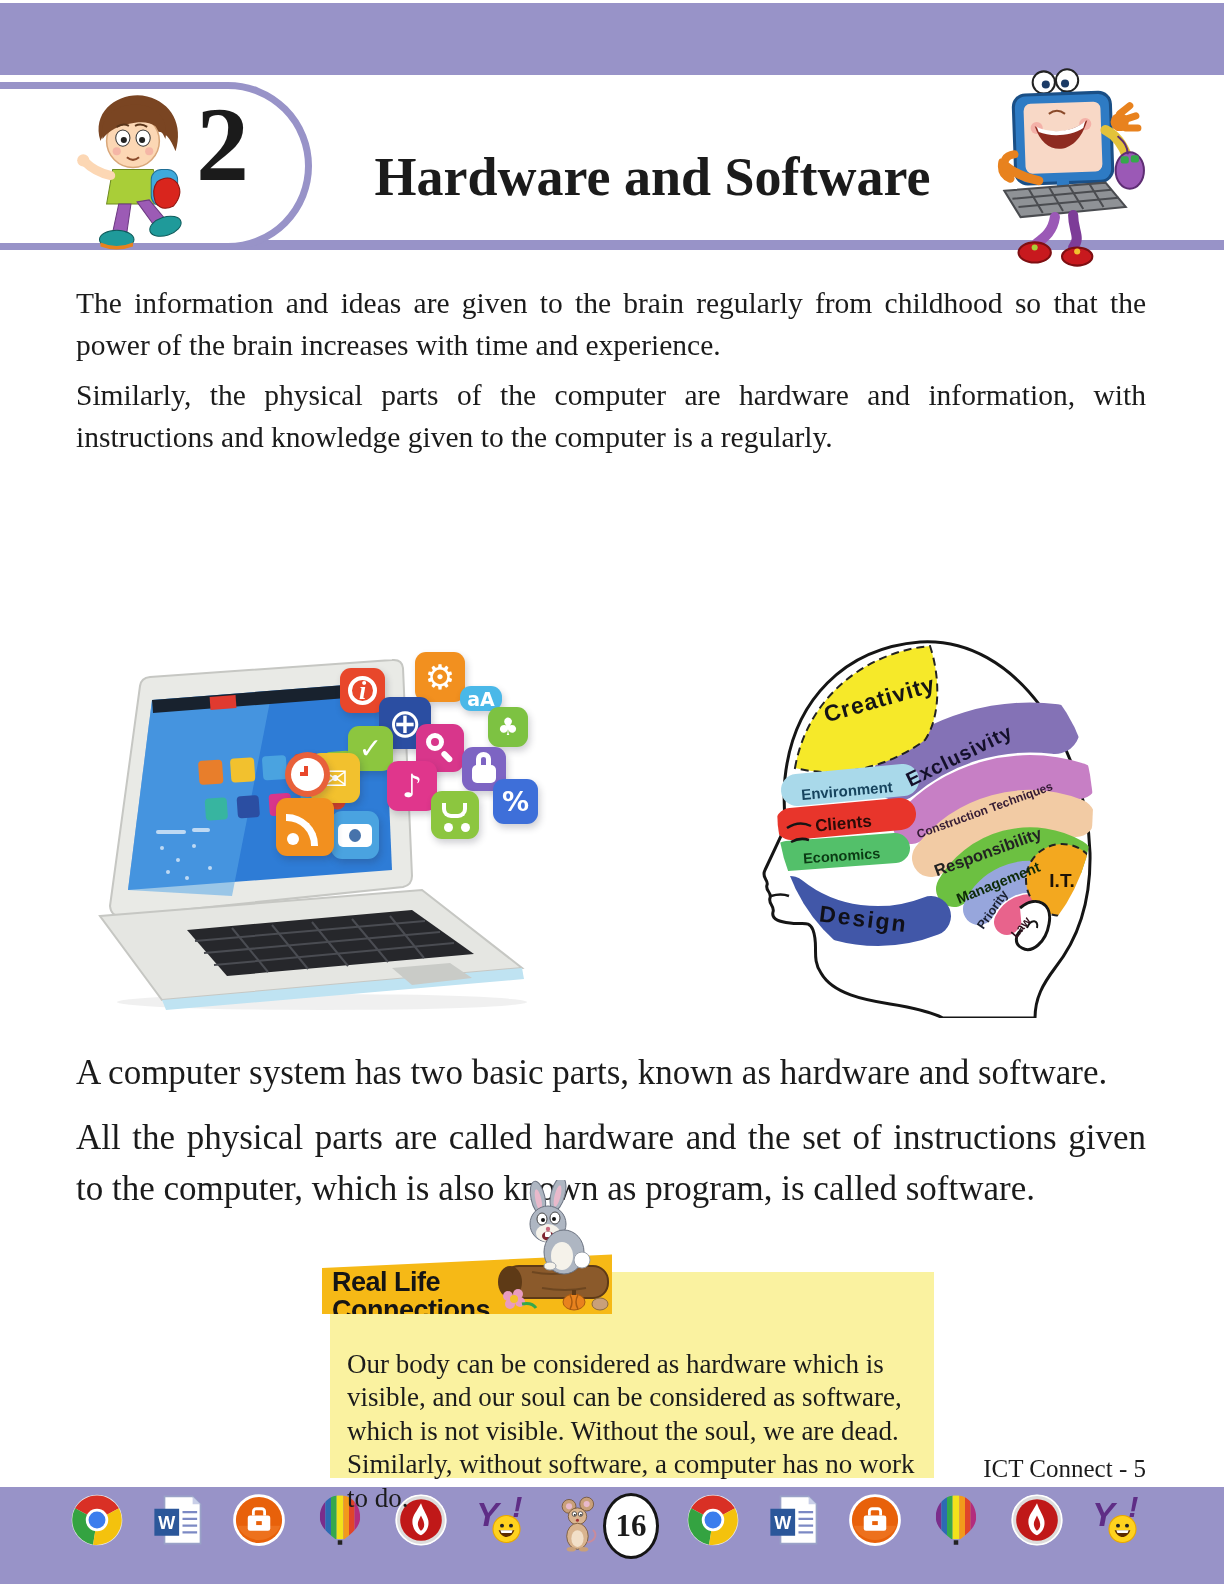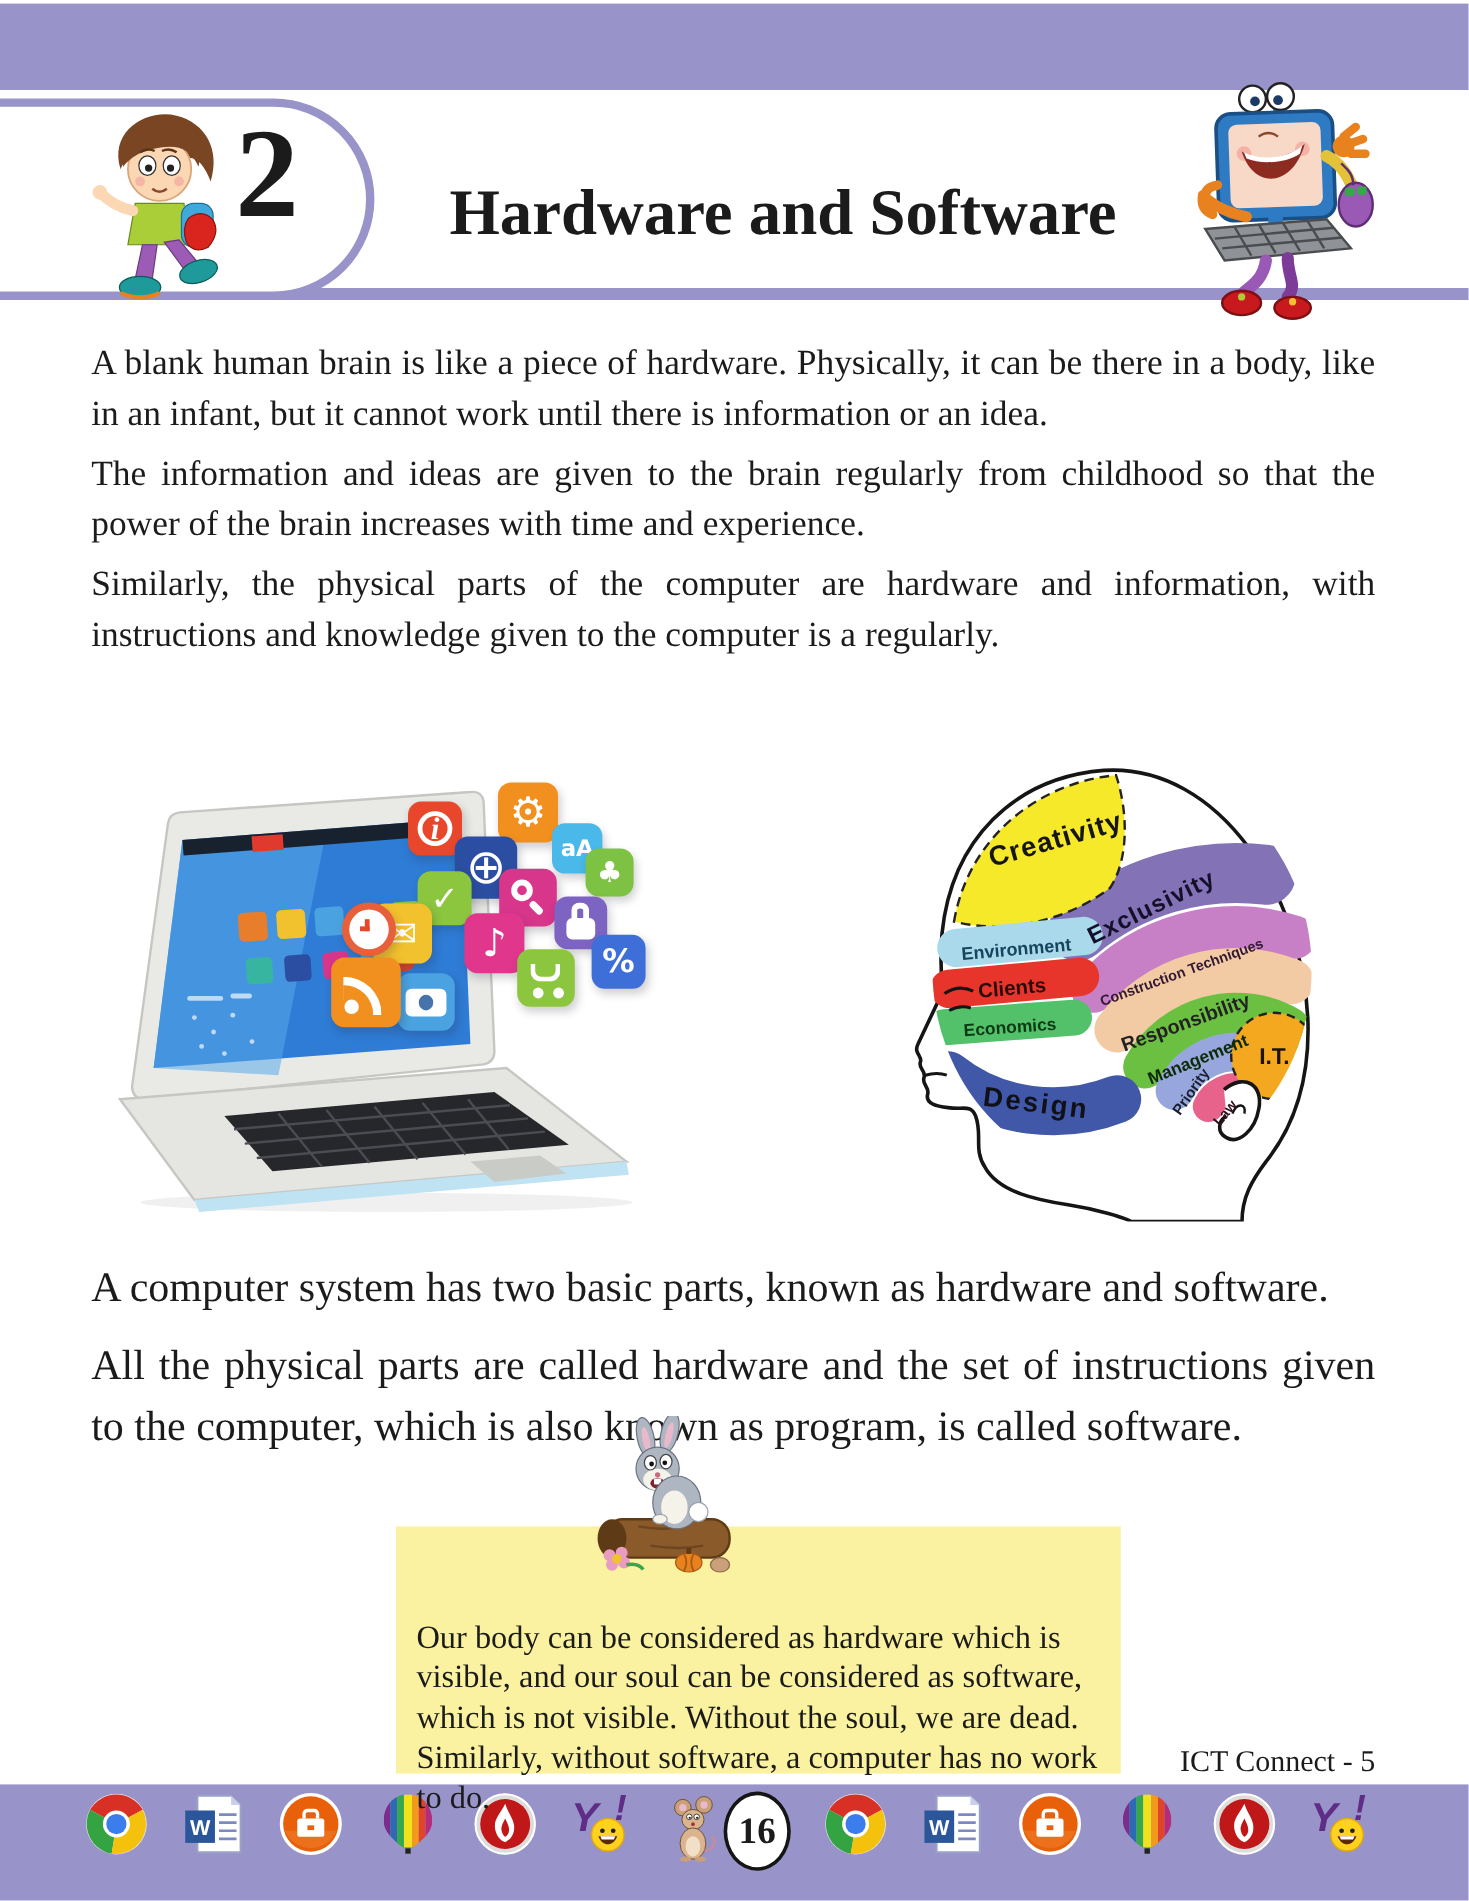--- a/index.html
+++ b/index.html
@@ -26,21 +26,21 @@
   
   .fig-laptop{position:absolute;left:92px;top:638px;width:455px;height:372px;}
   .fig-laptop svg{position:absolute;left:0;top:0;}
   .fig-brain{position:absolute;left:735px;top:628px;width:360px;height:390px;}
 
   .fi{position:absolute;border-radius:11px;display:flex;align-items:center;justify-content:center;
       color:#fff;font-family:"DejaVu Sans",sans-serif;font-weight:bold;
       box-shadow:2px 4px 7px rgba(40,40,60,.22);z-index:4;}
   .fi.p0{left:248px;top:30px;width:45px;height:45px;font-size:26px;}
   .fi.p1{left:323px;top:14px;width:50px;height:50px;font-size:34px;}
-  .fi.p2{left:368px;top:48px;width:42px;height:42px;font-size:19px;}
+  .fi.p2{left:368px;top:48px;width:42px;height:25px;font-size:19px;}
   .fi.p3{left:396px;top:69px;width:40px;height:40px;font-size:24px;}
   .fi.p4{left:287px;top:59px;width:52px;height:52px;font-size:40px;font-weight:normal;}
   .fi.p5{left:256px;top:88px;width:45px;height:45px;font-size:28px;}
   .fi.p6{left:324px;top:86px;width:48px;height:48px;}
   .fi.p7{left:295px;top:123px;width:50px;height:50px;font-size:32px;}
   .fi.p8{left:370px;top:109px;width:44px;height:44px;}
   .fi.p9{left:218px;top:115px;width:50px;height:50px;font-size:30px;}
   .fi.p10{left:193px;top:114px;width:45px;height:45px;}
   .fi.p11{left:239px;top:173px;width:48px;height:48px;}
   .fi.p12{left:339px;top:153px;width:48px;height:48px;}
@@ -152,21 +152,20 @@
       <path d="M78 146 C76 160 68 166 60 172" stroke="#9B59B6" stroke-width="10" stroke-linecap="round" fill="none"></path>
       <path d="M96 144 C96 160 104 166 96 176" stroke="#7D3C98" stroke-width="10" stroke-linecap="round" fill="none"></path>
       <ellipse cx="58" cy="181" rx="16" ry="10" fill="#C8191E" stroke="#7e0f12" stroke-width="2"></ellipse>
       <ellipse cx="100" cy="185" rx="15" ry="9" fill="#C8191E" stroke="#7e0f12" stroke-width="2"></ellipse>
       <circle cx="58" cy="176" r="3" fill="#A9CE38"></circle>
         <circle cx="100" cy="180" r="3" fill="#F2C12E"></circle>
     </svg>
   </div>
 
   <div class="body-text">
-    <p>A blank human brain is like a piece of hardware. Physically, it can be there in a body, like in an infant, but it cannot work until there is information or an idea.</p>
     <p>The information and ideas are given to the brain regularly from childhood so that the power of the brain increases with time and experience.</p>
     <p>Similarly, the physical parts of the computer are hardware and information, with instructions and knowledge given to the computer is a regularly.</p>
   </div>
 
   <div class="fig-laptop">
     <svg width="455" height="372" viewBox="0 0 455 372">
       <ellipse cx="230" cy="364" rx="205" ry="8" fill="#000" opacity=".06"></ellipse>
       <path d="M18 268 L48 48 Q49 40 58 39 L300 22 Q310 21 311 30 L320 238 Q320 247 311 249 L30 278 Q19 279 18 268 Z" fill="#E9EAE6" stroke="#C6C7C3" stroke-width="2"></path>
       <path d="M36 252 L60 62 L292 44 L300 232 Z" fill="#2E7CD6"></path>
       <path d="M36 252 L60 62 L180 53 L140 258 Z" fill="#5AA7E8" opacity=".55"></path>
@@ -259,20 +258,24 @@
       <text x="327" y="259" font-size="19" font-weight="bold" fill="#1c1208" text-anchor="middle">I.T.</text>
     </svg>
   </div>
 
   <div class="lower-text">
     <p>A computer system has two basic parts, known as hardware and software.</p>
     <p>All the physical parts are called hardware and the set of instructions given to the computer, which is also known as program, is called software.</p>
   </div>
 
   <div class="rlc-box" style="background: rgb(250, 242, 160);"></div>
+  <div class="rlc-label" style="background: rgb(246, 185, 22);">
+    <span>Real Life</span><br>
+    <span>Connections</span>
+  </div>
   <div class="rabbit">
     <svg width="178" height="134" viewBox="0 0 178 134">
       <rect x="52" y="86" width="104" height="32" rx="15" fill="#8B5A2B" stroke="#5E3A16" stroke-width="2"></rect>
       <ellipse cx="58" cy="102" rx="12" ry="16" fill="#5E3A16"></ellipse>
       <path d="M80 92 q20 4 40 0 M90 108 q24 4 44 0" stroke="#6d4620" stroke-width="2" fill="none"></path>
       <ellipse cx="86" cy="18" rx="7" ry="17" fill="#AEB6C2" stroke="#6b7280" transform="rotate(-12 86 18)"></ellipse>
       <ellipse cx="86" cy="20" rx="3" ry="11" fill="#E8B9CB" transform="rotate(-12 86 18)"></ellipse>
       <ellipse cx="106" cy="14" rx="7" ry="17" fill="#AEB6C2" stroke="#6b7280" transform="rotate(14 106 14)"></ellipse>
       <ellipse cx="106" cy="16" rx="3" ry="11" fill="#E8B9CB" transform="rotate(14 106 14)"></ellipse>
       <circle cx="96" cy="44" r="18" fill="#AEB6C2" stroke="#6b7280"></circle>

